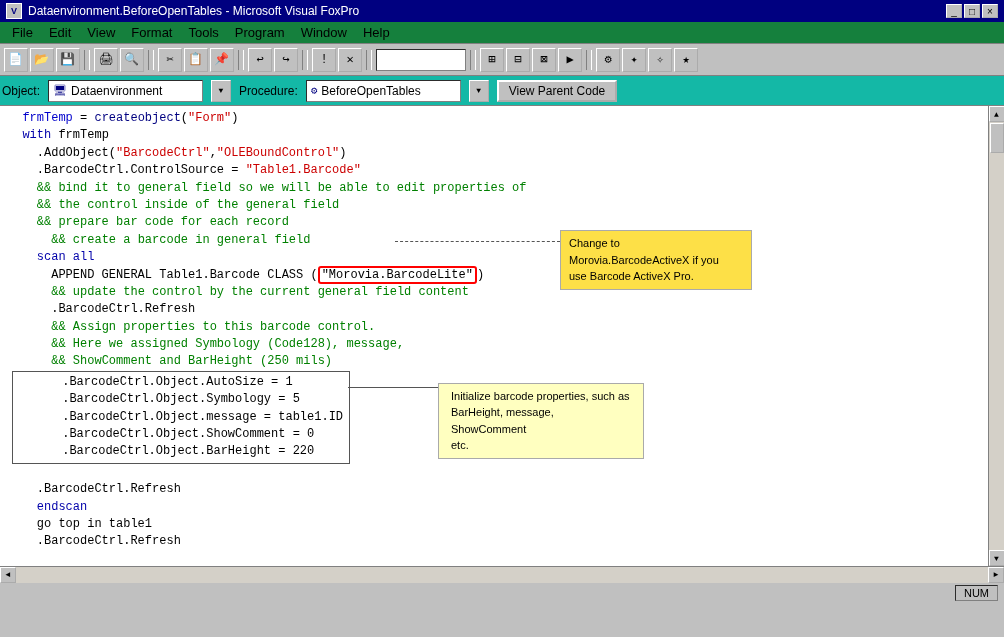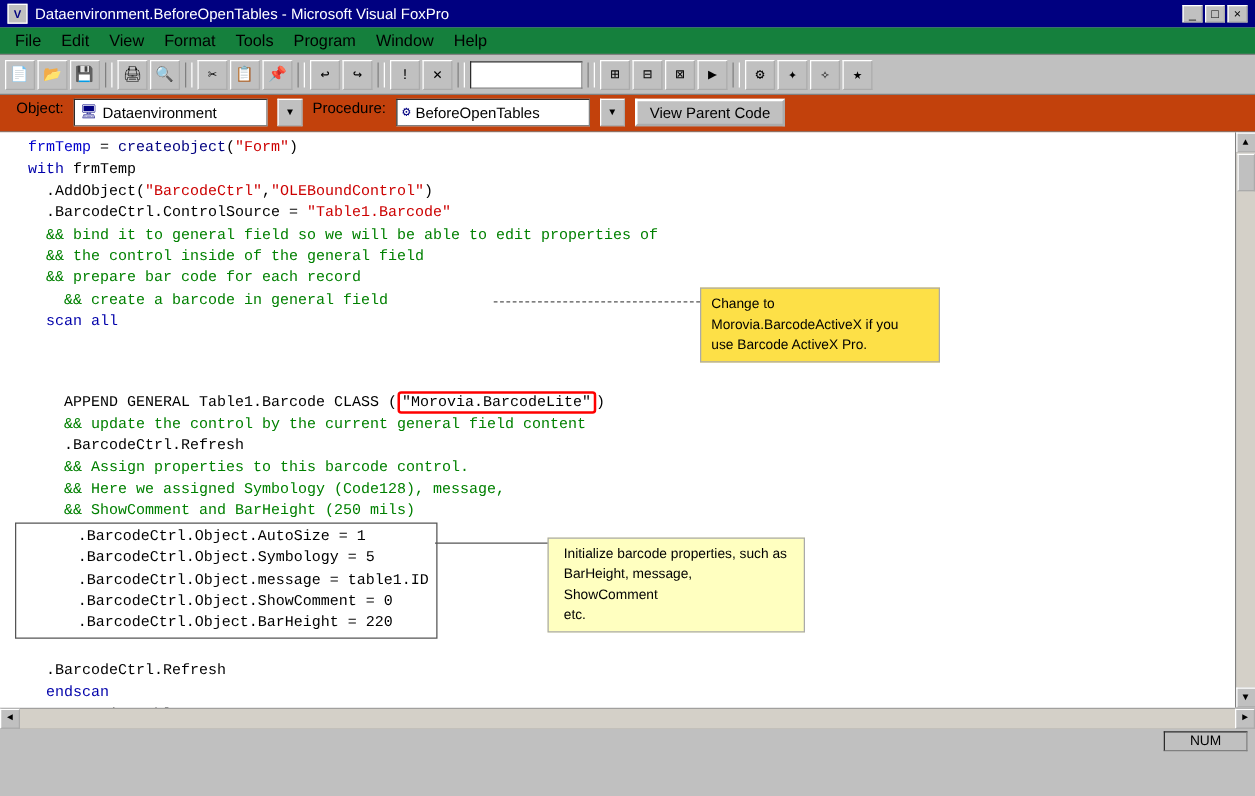--- a/index.html
+++ b/index.html
@@ -108,23 +108,24 @@
       width: 90px;
       height: 22px;
       border: 1px inset #808080;
       background: white;
       font-size: 12px;
       padding: 1px 4px;
     }
 
     
     .obj-bar {
-      background: #c2410c;
-      display: flex;
-      padding: 3px 13px;
+      background: #14b8a6;
+      display: flex;
+      align-items: center;
+      padding: 3px 2px;
       height: 30px;
       border-bottom: 1px solid #808080;
       gap: 8px;
     }
     .obj-label {
       font-family: Arial, sans-serif;
       font-size: 12px;
       color: black;
     }
     .dropdown-arrow {
@@ -210,21 +211,21 @@
       font-family: Arial, sans-serif;
       font-size: 11px;
     }
     .status-right {
       display: flex;
       gap: 8px;
     }
     .status-panel {
       background: #c0c0c0;
       border: 1px inset #808080;
-      padding: 1px 20px;
+      padding: 1px 8px;
       font-size: 11px;
     }
 
     
     .scrollbar-h {
       height: 16px;
       background: #c0c0c0;
       border-top: 1px solid #808080;
       display: flex;
       align-items: center;
@@ -334,21 +335,21 @@
 
     <span class="line">  <span style="color:#0000cc;">frmTemp</span> = <span style="color:#000080;">createobject</span>(<span style="color:#cc0000;">"Form"</span>)</span>
     <span class="line">  <span style="color:#0000aa;">with</span> frmTemp</span>
     <span class="line">    .AddObject(<span style="color:#cc0000;">"BarcodeCtrl"</span>,<span style="color:#cc0000;">"OLEBoundControl"</span>)</span>
     <span class="line">    .BarcodeCtrl.ControlSource = <span style="color:#cc0000;">"Table1.Barcode"</span></span>
     <span class="line">    <span style="color:#008000;">&amp;&amp; bind it to general field so we will be able to edit properties of</span></span>
     <span class="line">    <span style="color:#008000;">&amp;&amp; the control inside of the general field</span></span>
     <span class="line">    <span style="color:#008000;">&amp;&amp; prepare bar code for each record</span></span>
     <span class="line">      <span style="color:#008000;">&amp;&amp; create a barcode in general field</span></span>
     <span class="line">    <span style="color:#0000aa;">scan all</span></span>
-    <span class="line" style="position:relative;margin-top:47px;">      APPEND GENERAL Table1.Barcode CLASS (<span style="border:2px solid red;border-radius:3px;padding:0 2px;">"Morovia.BarcodeLite"</span>)</span>
+    <span class="line" style="position:relative;">      APPEND GENERAL Table1.Barcode CLASS (<span style="border:2px solid red;border-radius:3px;padding:0 2px;">"Morovia.BarcodeLite"</span>)</span>
     <span class="line">      <span style="color:#008000;">&amp;&amp; update the control by the current general field content</span></span>
     <span class="line">      .BarcodeCtrl.Refresh</span>
     <span class="line">      <span style="color:#008000;">&amp;&amp; Assign properties to this barcode control.</span></span>
     <span class="line">      <span style="color:#008000;">&amp;&amp; Here we assigned Symbology (Code128), message,</span></span>
     <span class="line">      <span style="color:#008000;">&amp;&amp; ShowComment and BarHeight (250 mils)</span></span>
 
     <div style="position:relative;">
       <div style="border:1px solid #555;padding:2px 6px;display:inline-block;margin-left:4px;">
         <span class="line">      .BarcodeCtrl.Object.AutoSize = 1</span>
         <span class="line">      .BarcodeCtrl.Object.Symbology = 5</span>

